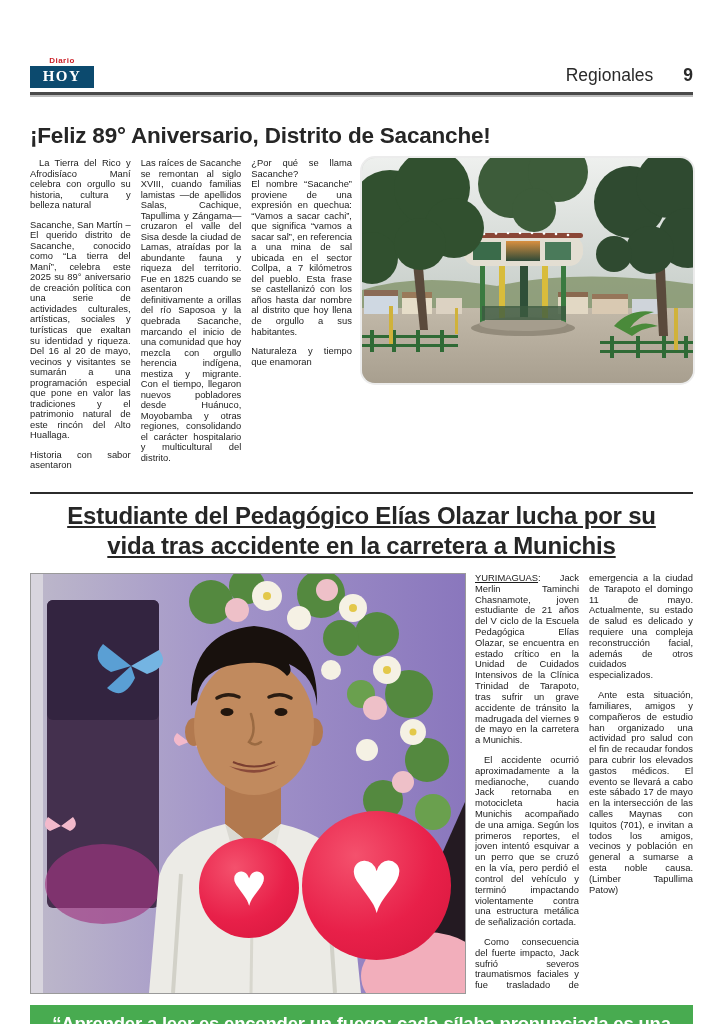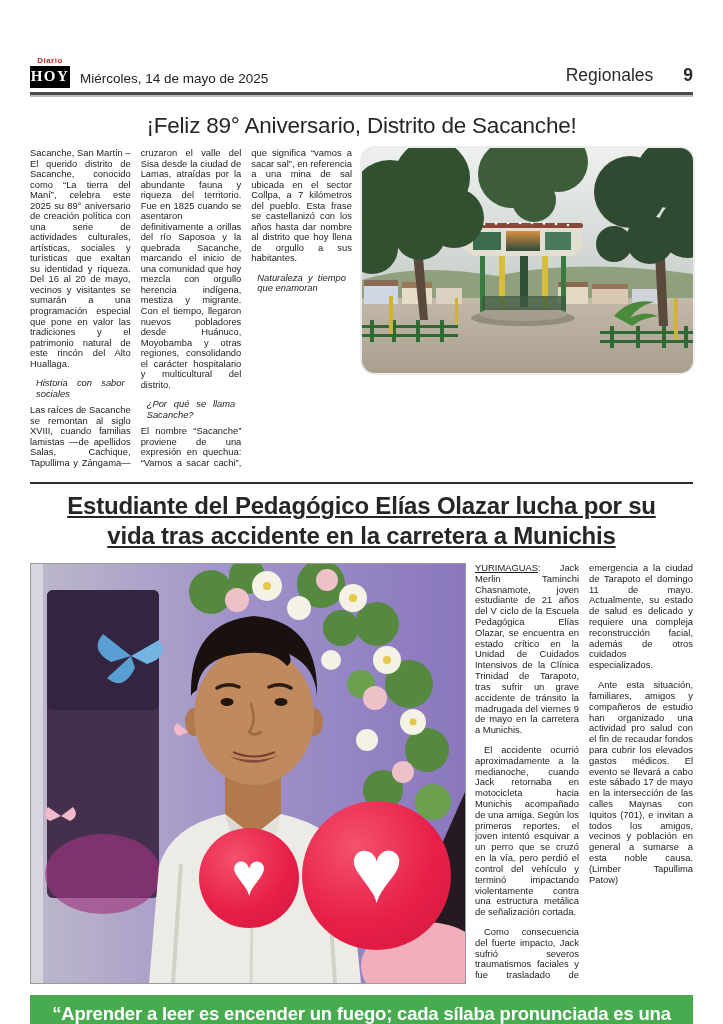--- a/index.html
+++ b/index.html
@@ -4,37 +4,37 @@
 <style>
   html,body{margin:0;padding:0;background:#ffffff;}
   .page{
     position:relative;width:723px;height:1024px;margin:0 auto;
     box-sizing:border-box;padding:56px 30px 0;
     background:#fff;overflow:hidden;
     font-family:"Liberation Sans", sans-serif;color:#1c1c1c;
   }
   
   .hdr{display:flex;align-items:flex-end;height:32px;}
-  .brand{width:40px;text-align:center;line-height:1;}
+  .brand{width:64px;text-align:center;line-height:1;}
   .brand-top{color:#cc2229;font-weight:bold;font-size:8px;letter-spacing:.5px;margin-bottom:1px;}
-  .brand-box{background:#000000;color:#fff;font-family:"Liberation Serif",serif;
+  .brand-box{background:#0c4a6e;color:#fff;font-family:"Liberation Serif",serif;
     font-weight:bold;font-size:15px;letter-spacing:1.5px;padding:3px 0 4px;}
   .hdr-date{font-size:13.5px;color:#222;margin-left:10px;padding-bottom:2px;}
   .hdr-section{margin-left:auto;font-weight:normal;font-size:17.5px;color:#2a2a2a;padding-bottom:2px;}
   .hdr-page{font-weight:bold;font-size:17.5px;color:#2a2a2a;margin-left:30px;padding-bottom:2px;}
   .hdr-rule{height:3px;background:#4a4a4a;border-bottom:2px solid #bcbcbc;margin-top:4px;}
   
-  .a1-title{font-size:22.5px;font-weight:normal;text-align:center;color:#262626;
-    margin:16px 0 9px;letter-spacing:-.2px;}
+  .a1-title{font-size:22.5px;font-weight:bold;color:#262626;
+    margin:26px 0 9px;letter-spacing:-.2px;}
   .a1-body{display:flex;gap:10px;height:329px;}
   .cols3{width:322px;column-count:3;column-gap:10px;column-fill:auto;height:100%;
     font-size:9.4px;line-height:1.12;text-align:justify;overflow:hidden;}
   .cols3 p, .cols2 p{margin:0 0 9px;text-indent:9px;}
   p.noindent{text-indent:0;}
-  p.subhead{margin:6px;text-indent:0;font-style:italic;}
+  p.subhead{margin:0;text-indent:0;}
   .a1-photo{flex:1;height:225px;border-radius:13px;overflow:hidden;
     box-shadow:0 0 0 2px #ececec;background:#cfd3cf;}
   .a1-photo svg{display:block;width:100%;height:100%;}
   
   .divider{border-top:2px solid #2b2b2b;margin-top:5px;}
   .a2-title{font-size:24px;font-weight:bold;text-align:center;color:#262626;
     line-height:1.27;margin:7px auto 11px;max-width:620px;letter-spacing:-.2px;text-decoration:underline;}
   .a2-body{display:flex;gap:9px;height:421px;}
   .a2-photo{position:relative;width:436px;height:421px;border:1px solid #9a9a9a;
     box-sizing:border-box;background:#9b8cc5;overflow:hidden;flex:none;}
@@ -55,32 +55,32 @@
 </head>
 <body>
 
 <div class="page">
 
   <div class="hdr">
     <div class="brand">
       <div class="brand-top">Diario</div>
       <div class="brand-box">HOY</div>
     </div>
-    <div class="hdr-date">Miércoles, 14 de mayo de 2025</div>
     <div class="hdr-section">Regionales</div>
     <div class="hdr-page">9</div>
   </div>
   <div class="hdr-rule"></div>
 
   <section>
     <h1 class="a1-title">¡Feliz 89° Aniversario, Distrito de Sacanche!</h1>
     <div class="a1-body">
       <div class="cols3">
+        <p>La Tierra del Rico y Afrodisíaco Maní celebra con orgullo su historia, cultura y belleza natural</p>
         <p class="noindent">Sacanche, San Martín – El querido distrito de Sacanche, conocido como “La tierra del Maní”, celebra este 2025 su 89° aniversario de creación política con una serie de actividades culturales, artísticas, sociales y turísticas que exaltan su identidad y riqueza. Del 16 al 20 de mayo, vecinos y visitantes se sumarán a una programación especial que pone en valor las tradiciones y el patrimonio natural de este rincón del Alto Huallaga.</p>
-        <p class="subhead">Historia con sabor sociales</p>
+        <p class="subhead">Historia con sabor asentaron</p>
         <p class="noindent">Las raíces de Sacanche se remontan al siglo XVIII, cuando familias lamistas —de apellidos Salas, Cachique, Tapullima y Zángama— cruzaron el valle del Sisa desde la ciudad de Lamas, atraídas por la abundante fauna y riqueza del territorio. Fue en 1825 cuando se asentaron definitivamente a orillas del río Saposoa y la quebrada Sacanche, marcando el inicio de una comunidad que hoy mezcla con orgullo herencia indígena, mestiza y migrante. Con el tiempo, llegaron nuevos pobladores desde Huánuco, Moyobamba y otras regiones, consolidando el carácter hospitalario y multicultural del distrito.</p>
         <p class="subhead">¿Por qué se llama Sacanche?</p>
         <p class="noindent">El nombre “Sacanche” proviene de una expresión en quechua: “Vamos a sacar cachi”, que significa “vamos a sacar sal”, en referencia a una mina de sal ubicada en el sector Collpa, a 7 kilómetros del pueblo. Esta frase se castellanizó con los años hasta dar nombre al distrito que hoy llena de orgullo a sus habitantes.</p>
         <p class="subhead">Naturaleza y tiempo que enamoran</p>
 
       </div>
       <figure class="a1-photo" style="margin:0">
         <svg viewBox="0 0 331 225" preserveAspectRatio="none">
           <defs>
             <linearGradient id="sky" x1="0" y1="0" x2="0" y2="1">

